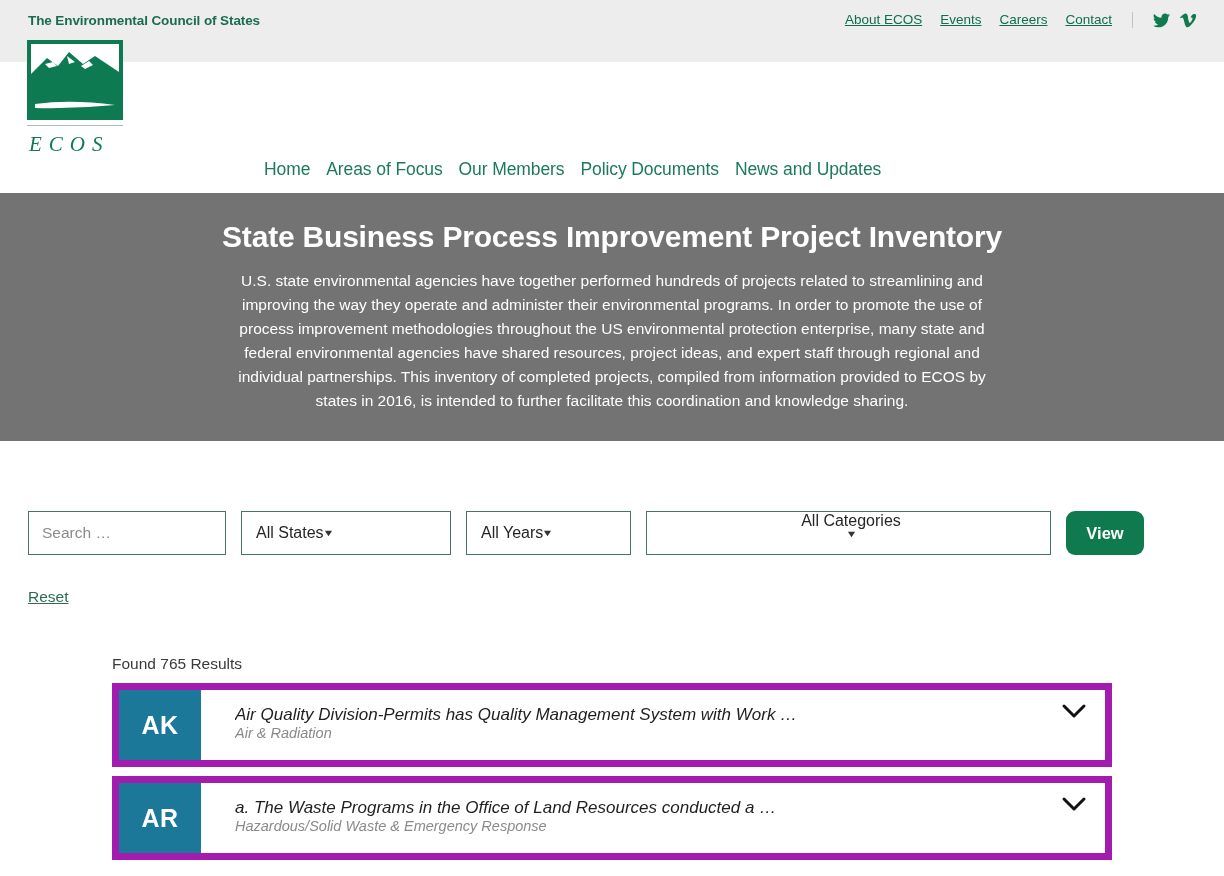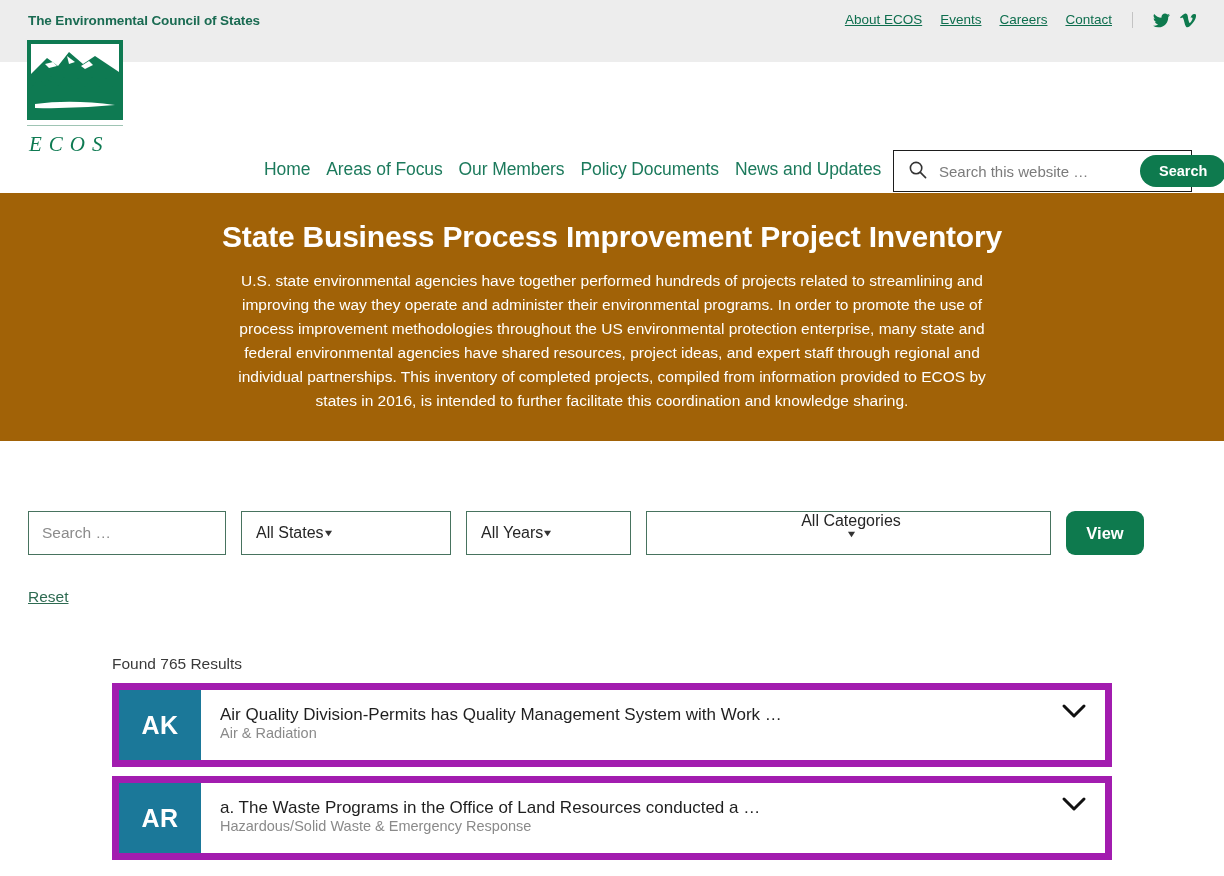--- a/index.html
+++ b/index.html
@@ -138,21 +138,21 @@
     border-radius: 16px;
     font-size: 14.5px;
     font-weight: bold;
     font-family: "Liberation Sans", sans-serif;
     padding: 8px 19px;
     cursor: pointer;
   }
 
   
   .hero {
-    background: #a16207;
+    background: #737373;
     padding: 26px 0 28px;
     text-align: center;
   }
   .hero-title {
     color: #ffffff;
     font-size: 30px;
     font-weight: bold;
     letter-spacing: -0.2px;
     margin: 0 0 14px;
     line-height: 1.2;
@@ -251,22 +251,23 @@
     color: #ffffff;
     font-size: 25px;
     font-weight: bold;
     display: flex;
     align-items: center;
     justify-content: center;
     letter-spacing: 0.5px;
   }
   .result-body {
     flex: 1 1 auto;
-    padding: 14px 60px 0 19px;
+    padding: 14px 60px 0 34px;
     min-width: 0;
+    font-style: italic;
   }
   .result-title {
     font-size: 17px;
     color: #1f1f1f;
     line-height: 1.25;
     white-space: nowrap;
     overflow: hidden;
     text-overflow: ellipsis;
   }
   .result-cat {
@@ -329,30 +330,20 @@
   </div>
 
   <nav class="mainnav">
     <span class="navitem">Home</span>
     <span class="navitem">Areas of Focus</span>
     <span class="navitem">Our Members</span>
     <span class="navitem">Policy Documents</span>
     <span class="navitem">News and Updates</span>
   </nav>
 
-  <div class="headsearch">
-    <span class="mag">
-      <svg width="19" height="19" viewBox="0 0 20 20" aria-hidden="true">
-        <circle cx="8.5" cy="8.5" r="6" fill="none" stroke="#333" stroke-width="1.7"></circle>
-        <line x1="13" y1="13" x2="18.5" y2="18.5" stroke="#333" stroke-width="1.7" stroke-linecap="round"></line>
-      </svg>
-    </span>
-    <input class="headsearch-input" type="text" placeholder="Search this website …" style="">
-    <button class="search-btn">Search</button>
-  </div>
 </div>
 
 <section class="hero">
   <h1 class="hero-title">State Business Process Improvement Project Inventory</h1>
   <p class="hero-text">U.S. state environmental agencies have together performed hundreds of projects related to streamlining and improving the way they operate and administer their environmental programs. In order to promote the use of process improvement methodologies throughout the US environmental protection enterprise, many state and federal environmental agencies have shared resources, project ideas, and expert staff through regional and individual partnerships. This inventory of completed projects, compiled from information provided to ECOS by states in 2016, is intended to further facilitate this coordination and knowledge sharing.</p>
 </section>
 
 <div class="filters">
   <input class="fsearch" type="text" placeholder="Search …" style="">
 

